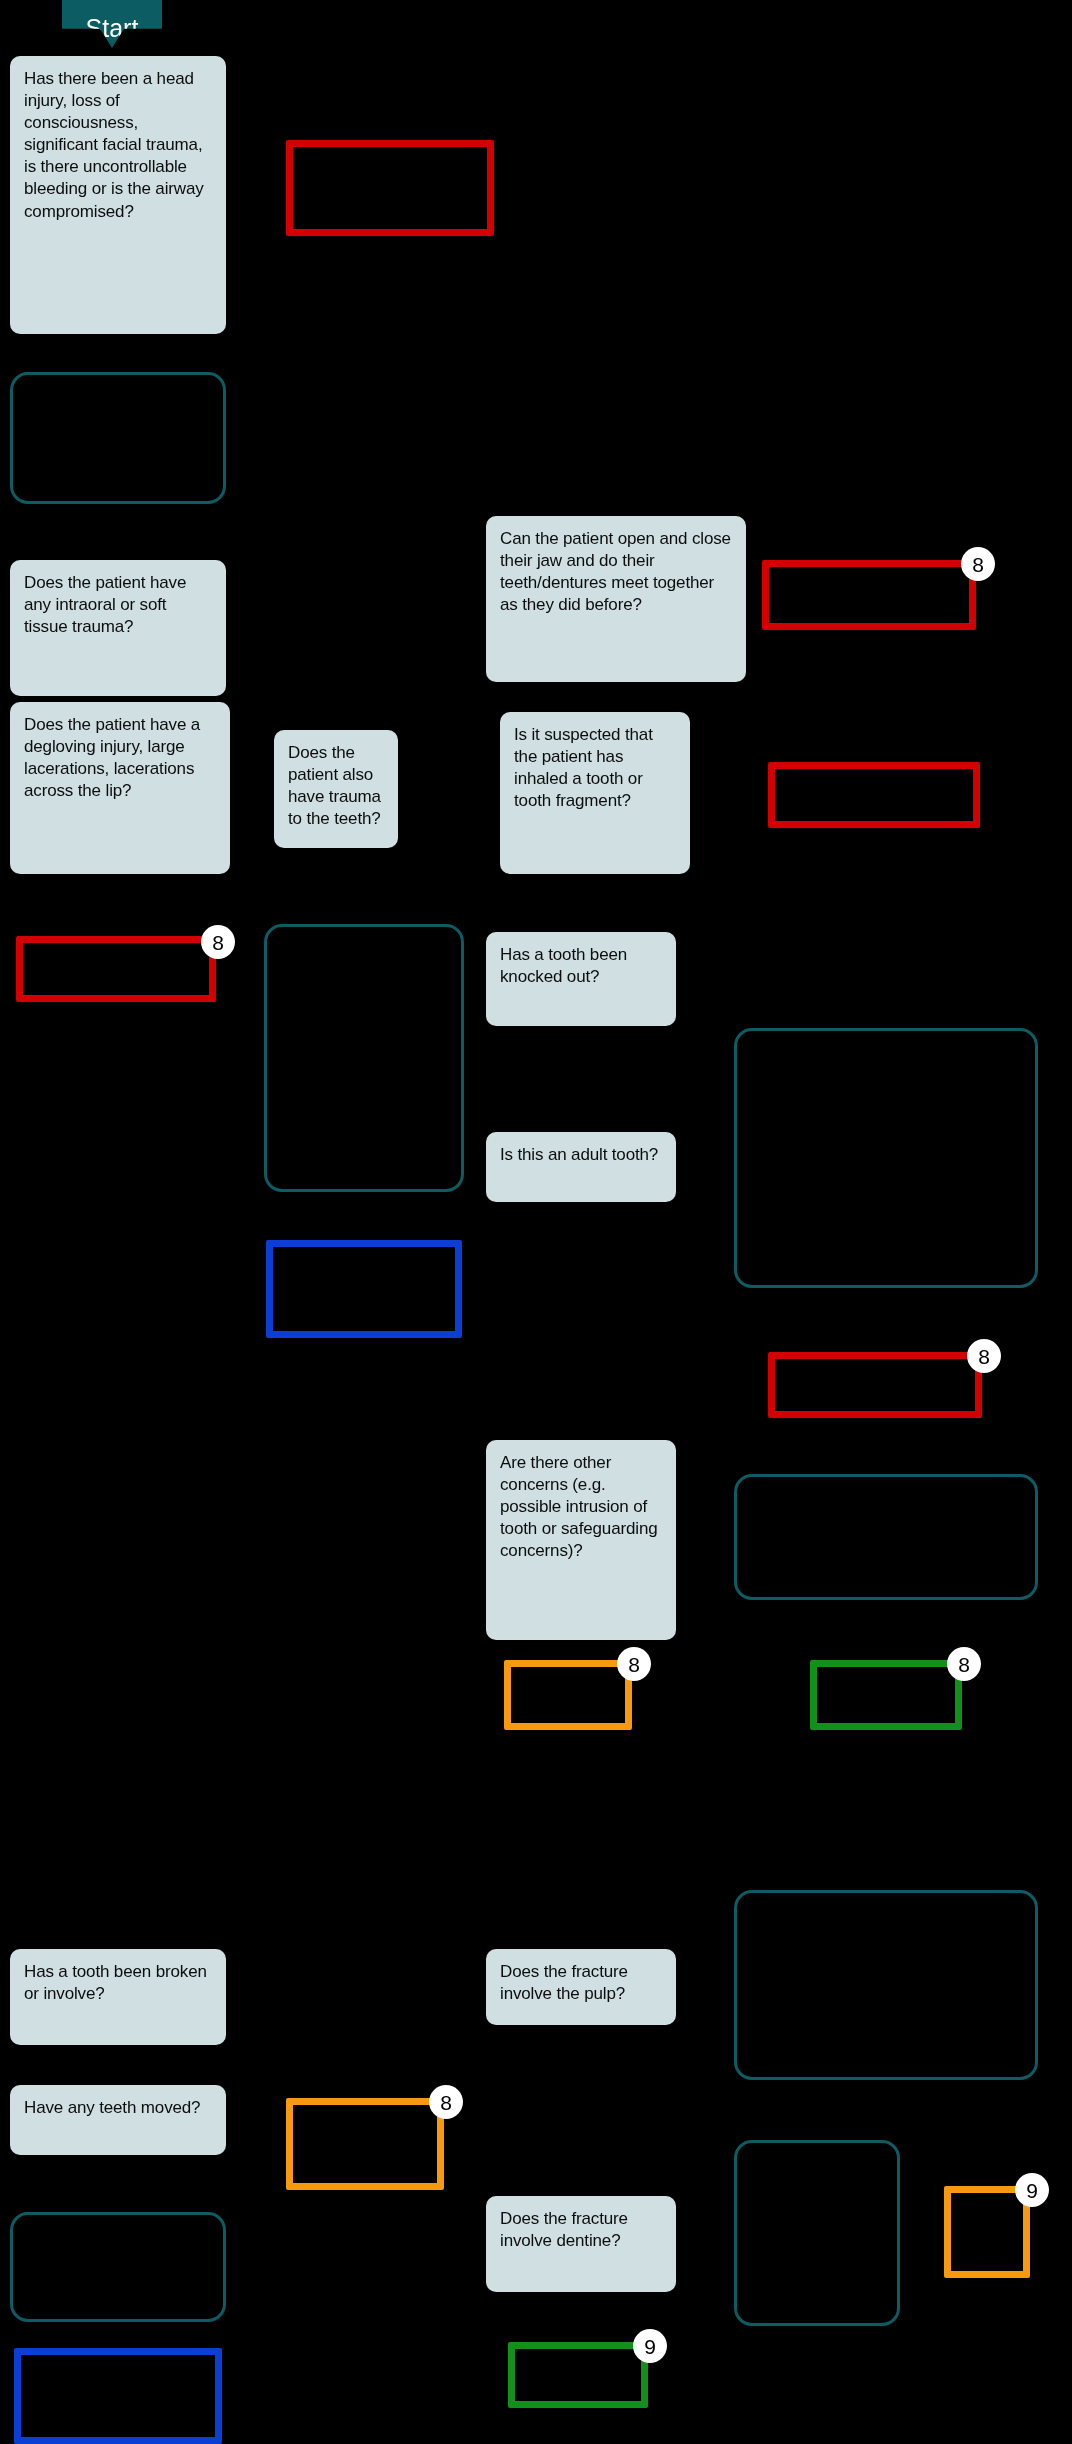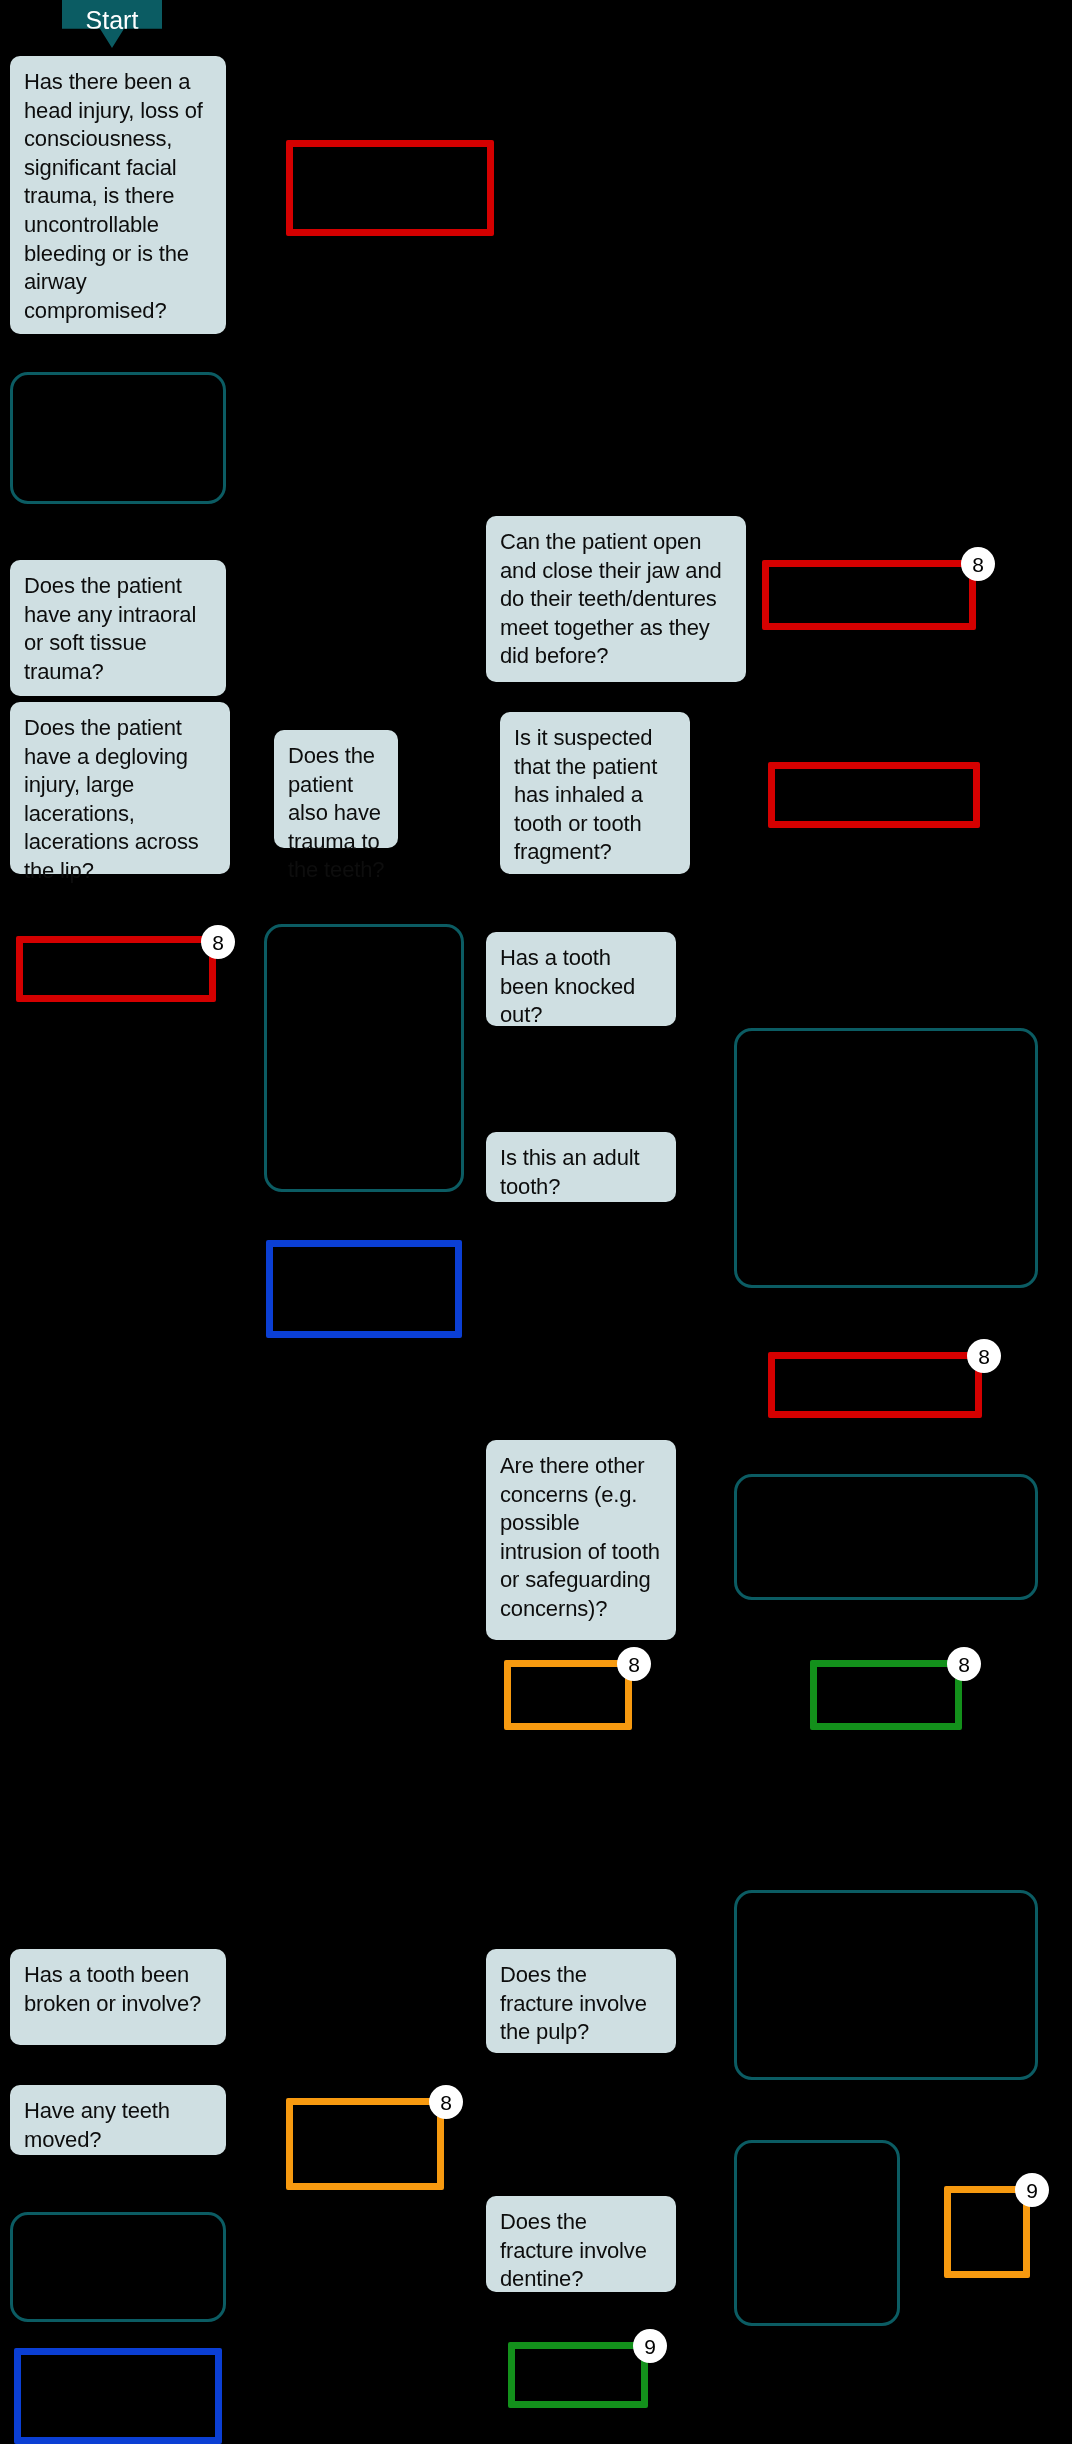--- a/index.html
+++ b/index.html
@@ -24,30 +24,30 @@
   }
   
   .start-banner {
     background: #0b5c63;
     color: #ffffff;
     font-size: 25px;
     line-height: 1;
     display: flex;
     align-items: flex-start;
     justify-content: center;
-    padding-top: 8px;
+    padding-top: 16px;
     -webkit-clip-path: polygon(0 0, 100% 0, 100% 60%, 62% 60%, 50% 100%, 38% 60%, 0 60%);
     clip-path: polygon(0 0, 100% 0, 100% 60%, 62% 60%, 50% 100%, 38% 60%, 0 60%);
   }
   
   .question {
     background: #cfdfe2;
     color: #0d0d0d;
     border-radius: 10px;
-    font-size: 22px;
+    font-size: 17px;
     line-height: 1.30;
     padding: 12px 13px 12px 14px;
     box-sizing: border-box;
     letter-spacing: -0.15px;
   }
   
   .outline {
     background: transparent;
     box-sizing: border-box;
   }
@@ -117,21 +117,21 @@
   <div class="node question" style="left:486px; top:932px; width:190px; height:94px;">Has a tooth been knocked out?</div>
 
   <div class="node question" style="left:486px; top:1132px; width:190px; height:70px;">Is this an adult tooth?</div>
 
   <div class="node question" style="left:486px; top:1412px; width:190px; height:200px;margin-top:28px;">Are there other concerns (e.g. possible intrusion of tooth or safeguarding concerns)?</div>
 
   <div class="node outline orange" style="left:504px; top:1660px; width:128px; height:70px;">
     <div class="badge" style="right:-26px; top:-20px;">8</div>
   </div>
 
-  <div class="node question" style="left:486px; top:1949px; width:190px; height:104px;">Does the fracture involve the pulp?</div>
+  <div class="node question" style="left:486px; top:1949px; width:190px; height:76px;">Does the fracture involve the pulp?</div>
 
   <div class="node question" style="left:486px; top:2196px; width:190px; height:96px;">Does the fracture involve dentine?</div>
 
   <div class="node outline green" style="left:508px; top:2342px; width:140px; height:66px;">
     <div class="badge" style="right:-26px; top:-20px;">9</div>
   </div>
 
   <div class="node outline red" style="left:286px; top:140px; width:208px; height:96px;"></div>
 
   <div class="node outline red" style="left:762px; top:560px; width:214px; height:70px;">

